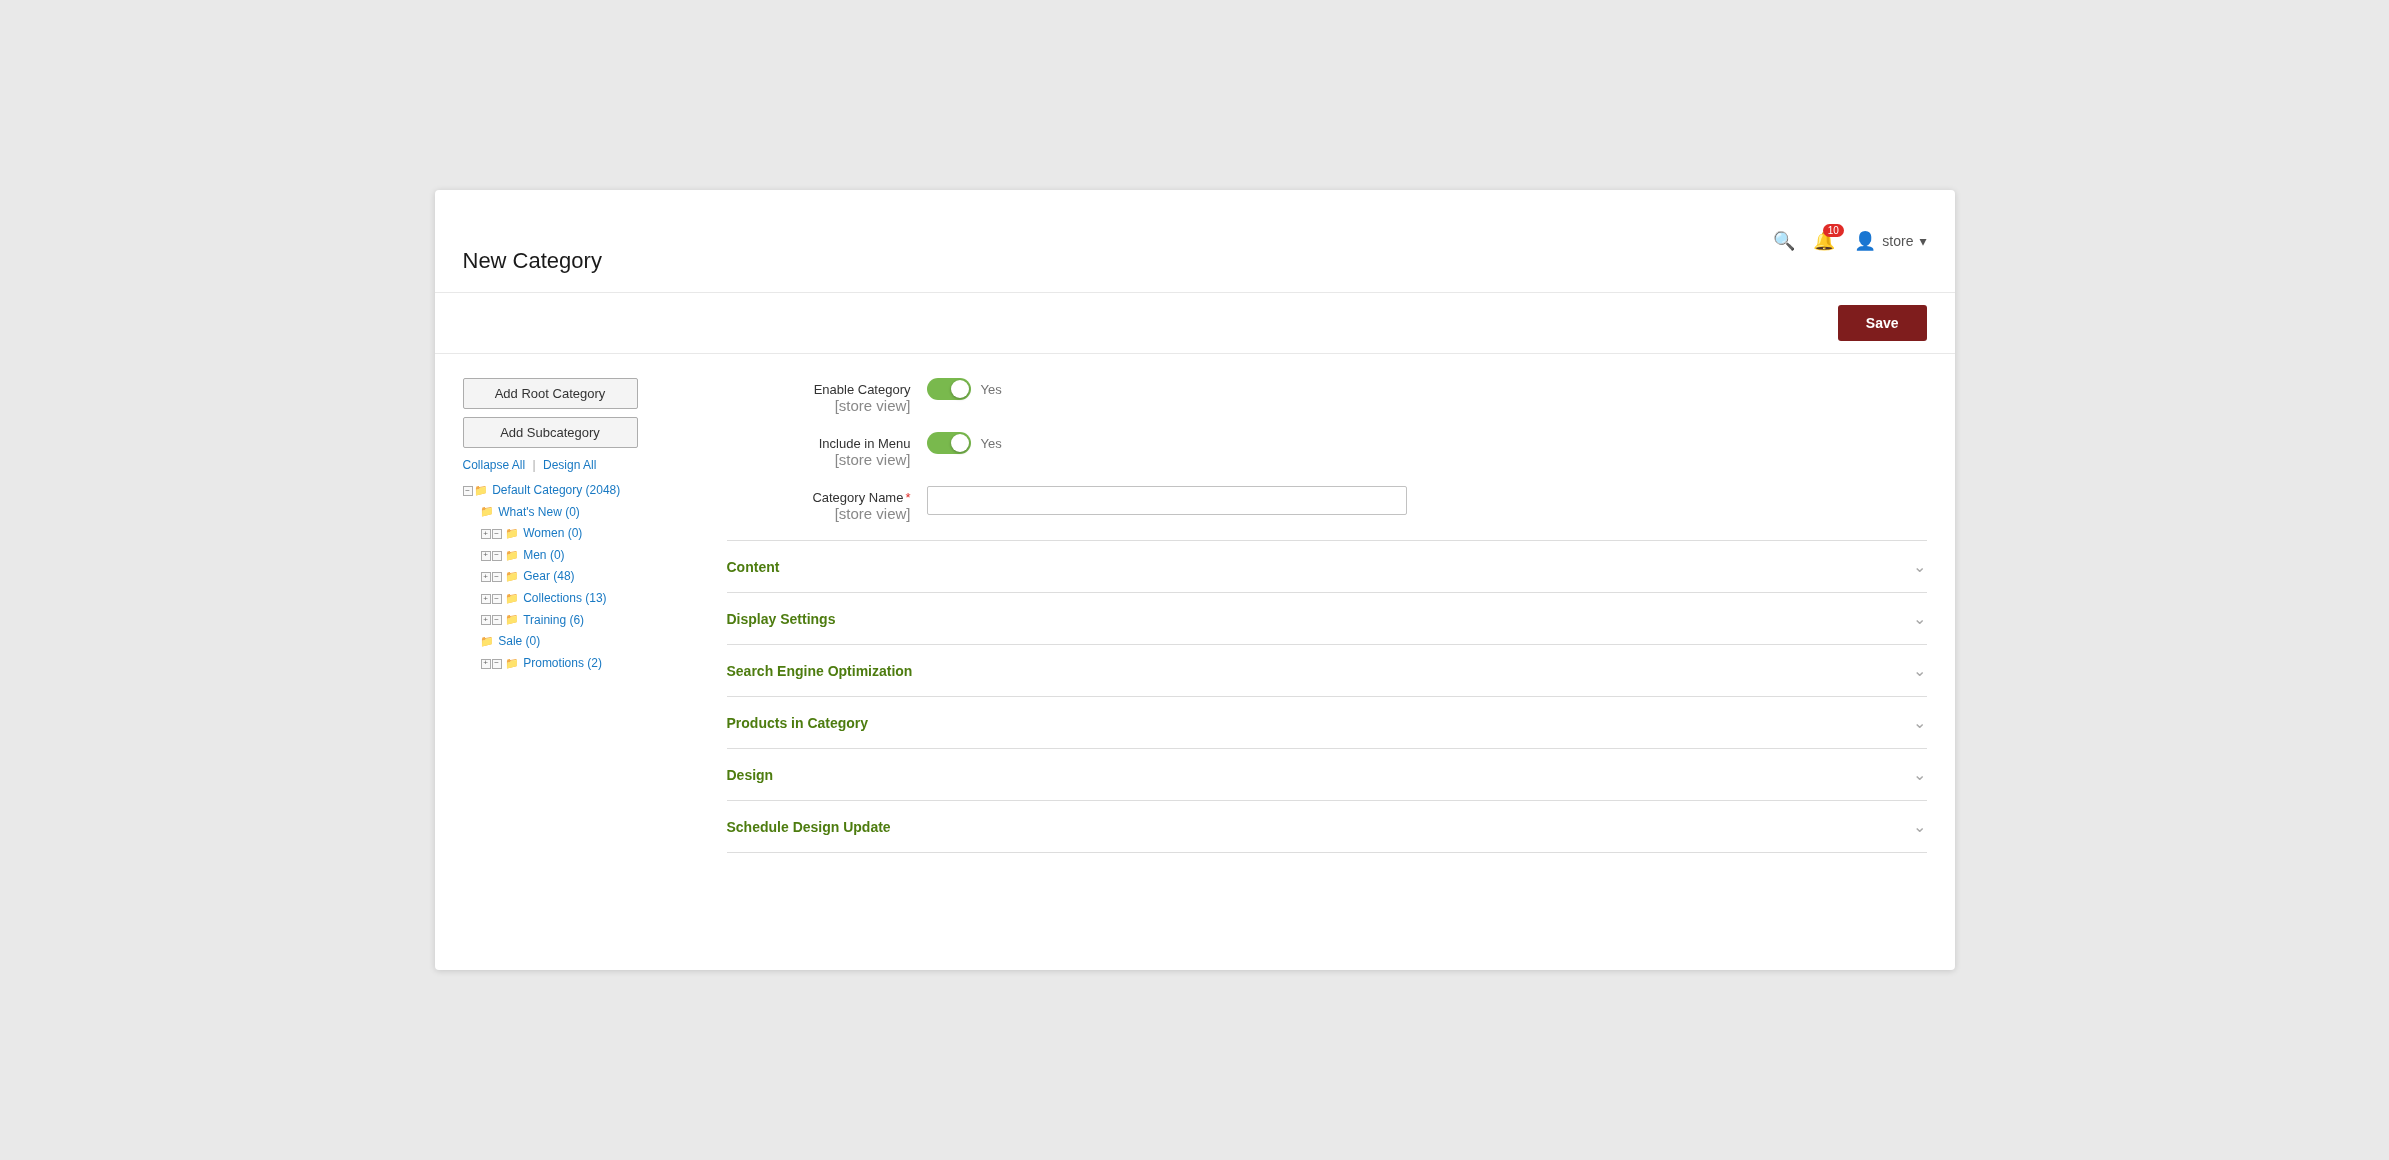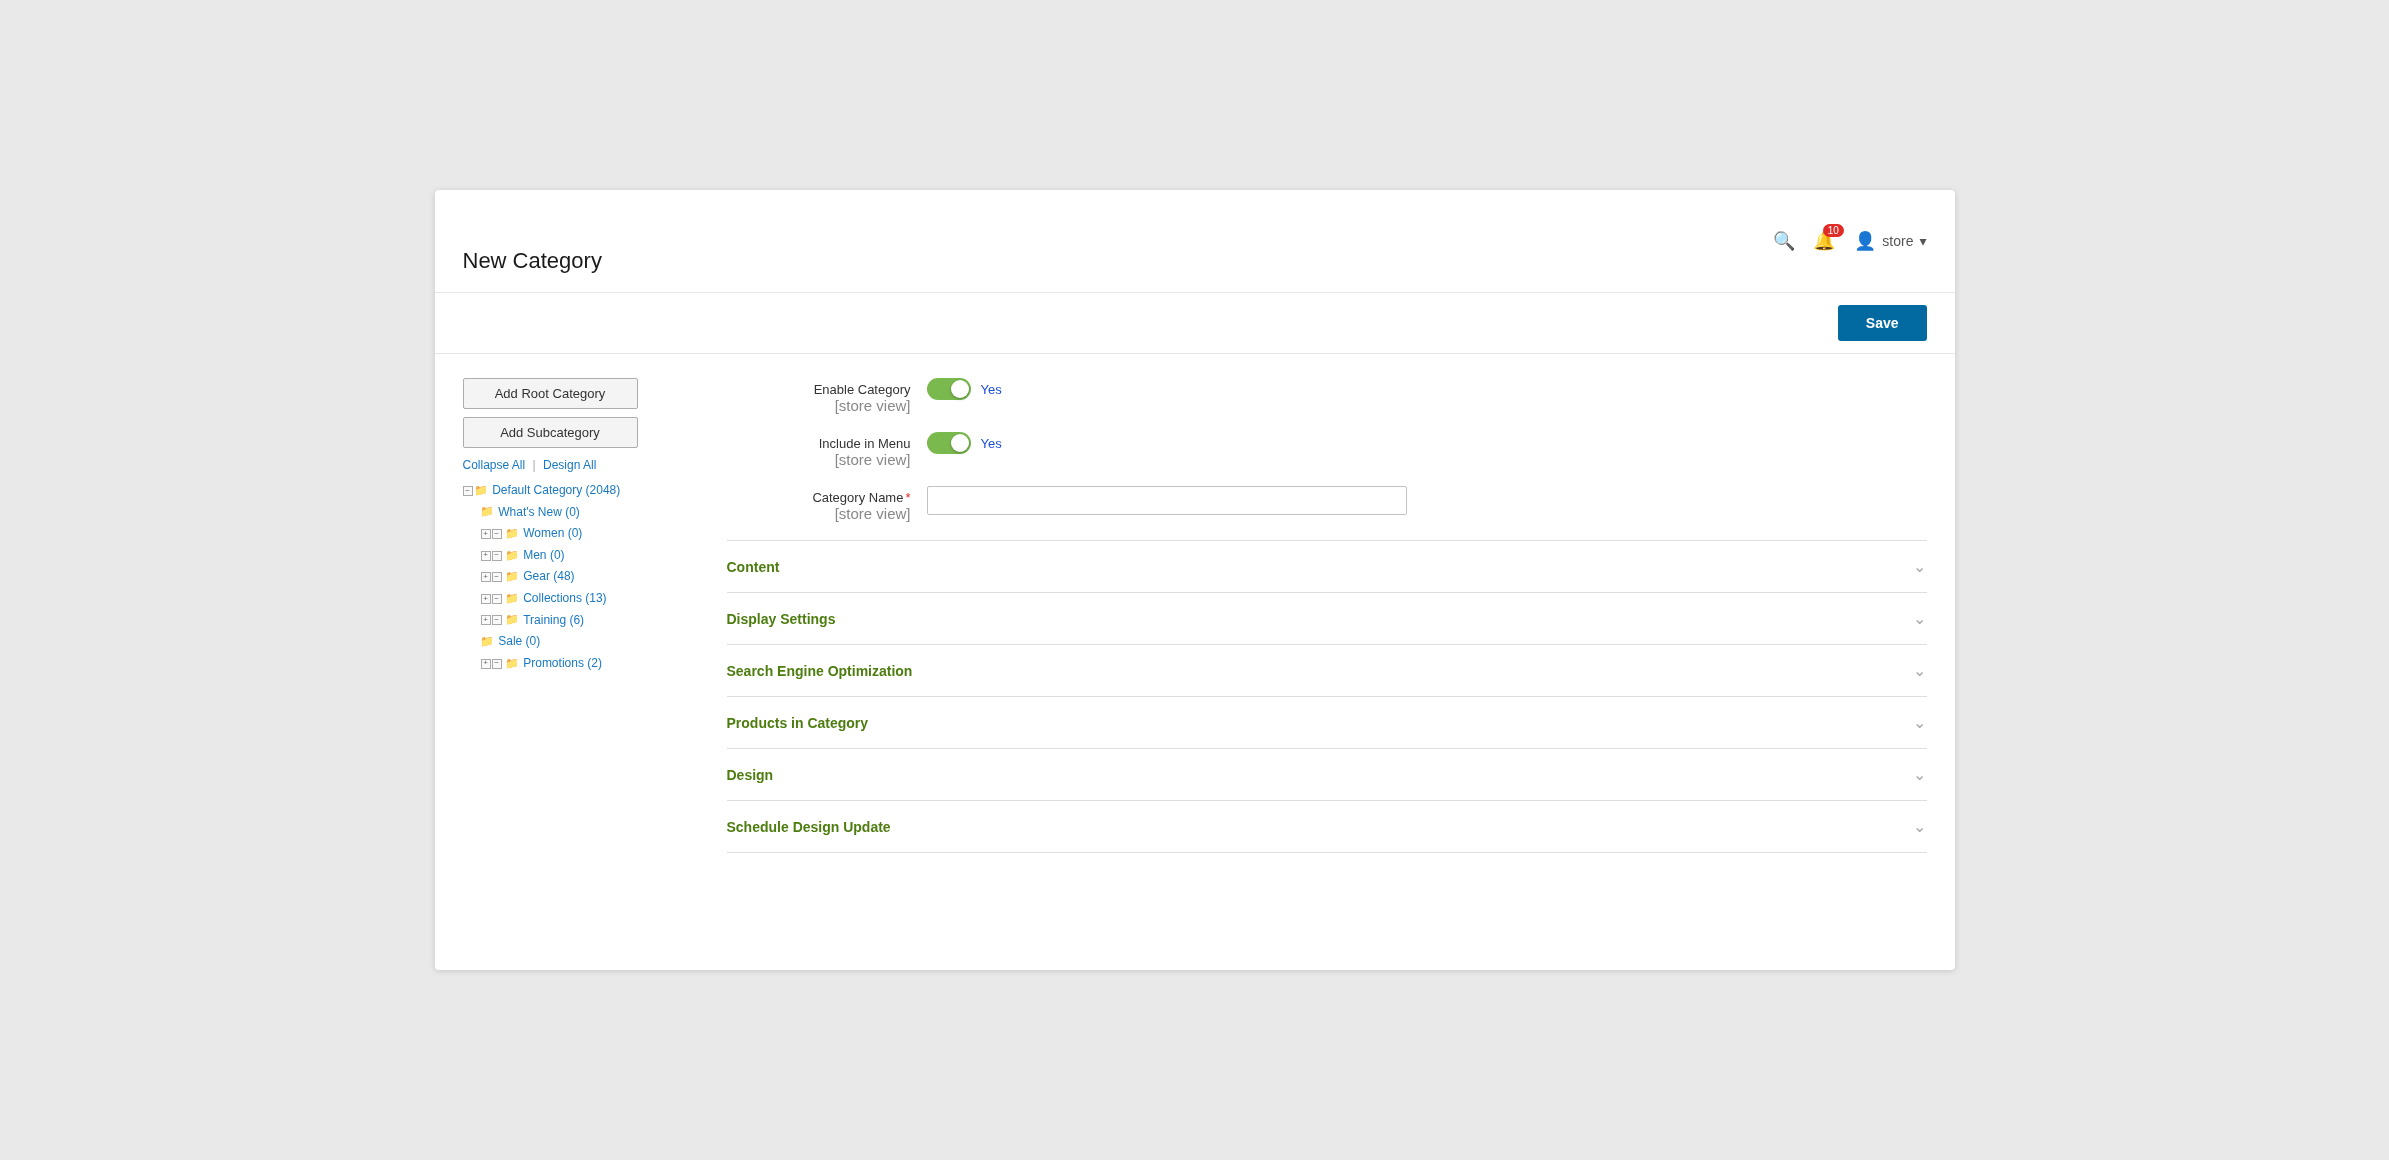--- a/index.html
+++ b/index.html
@@ -82,21 +82,21 @@
       color: #555;
     }
     
     .page-toolbar {
       display: flex;
       justify-content: flex-end;
       padding: 12px 28px;
       border-bottom: 1px solid #e8e8e8;
     }
     .btn-save {
-      background: #0369a1;
+      background: #7f1d1d;
       color: #fff;
       border: none;
       padding: 10px 28px;
       font-size: 14px;
       border-radius: 3px;
       cursor: pointer;
       font-weight: 600;
     }
     
     .main-content {
@@ -224,21 +224,21 @@
       left: 24px;
       width: 18px;
       height: 18px;
       border-radius: 50%;
       background: #fff;
       box-shadow: 0 1px 3px rgba(0,0,0,0.3);
       transition: left 0.2s;
     }
     .toggle-label-text {
       font-size: 13px;
-      color: #1d4ed8;
+      color: #737373;
     }
     
     .required-star {
       color: #e02b27;
       margin-left: 2px;
     }
     .text-input {
       width: 480px;
       padding: 6px 10px;
       border: 1px solid #c2c2c2;

